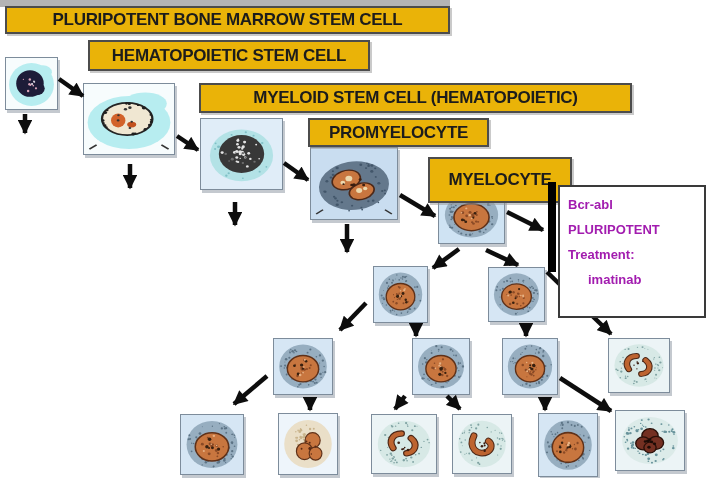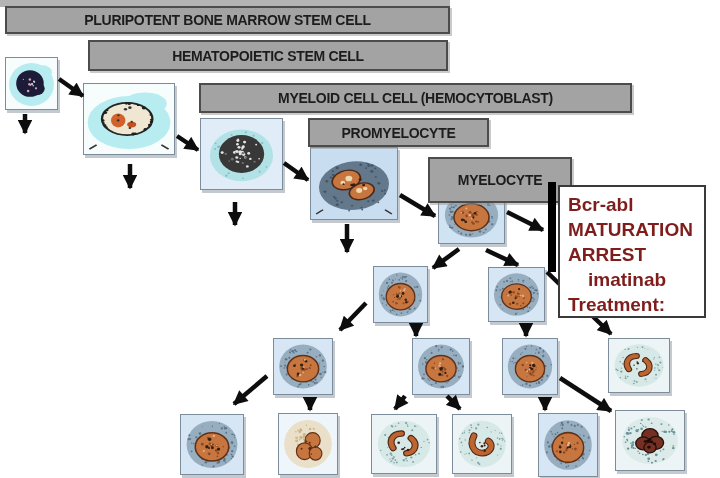--- a/index.html
+++ b/index.html
@@ -1,41 +1,41 @@
 <!DOCTYPE html>
 <html><head>
 <meta charset="utf-8">
 <style>
   html,body{margin:0;padding:0;background:#ffffff;}
   .canvas{position:relative;width:720px;height:478px;background:#ffffff;overflow:hidden;
           font-family:"Liberation Sans",sans-serif;}
   .top-strip{position:absolute;z-index:0;}
-  .label-box{position:absolute;z-index:4;background:#a3a3a3;border:2px solid #4c4c4c;
+  .label-box{position:absolute;z-index:4;background:#eab308;border:2px solid #4c4c4c;
              box-shadow:2px 2px 0 rgba(150,150,150,.5);display:flex;align-items:center;
-             justify-content:center;font-weight:bold;font-size:14px;letter-spacing:-0.3px;
+             justify-content:center;font-weight:bold;font-size:17px;letter-spacing:-0.3px;
              color:#1c1c1c;white-space:nowrap;box-sizing:border-box;}
   .cell-box{position:absolute;z-index:1;border:1.5px solid #7d8c9b;
             box-shadow:2px 3px 0 rgba(125,135,148,.45);box-sizing:border-box;}
   .cell-box svg{display:block;width:100%;height:100%;}
   #arrowsvg{position:absolute;left:0;top:0;width:720px;height:478px;z-index:3;pointer-events:none;}
   .arrest-bar{position:absolute;z-index:5;}
   .treatment-box{position:absolute;z-index:5;background:#ffffff;border:2px solid #3a3a3a;
                  box-sizing:border-box;padding:5px 0 0 8px;}
-  .tline{font-weight:bold;font-size:19px;line-height:25px;color:#7f1d1d;white-space:nowrap;}
+  .tline{font-weight:bold;font-size:13px;line-height:25px;color:#a21caf;white-space:nowrap;}
   .tline.indent{padding-left:20px;}
 </style>
 </head>
 <body>
 
 <div class="canvas">
   <div class="top-strip" style="left: 0px; top: 0px; width: 450px; height: 7px; background: rgb(180, 180, 180);"></div>
 
   <div class="label-box" style="left: 5px; top: 6px; width: 445px; height: 28px;">PLURIPOTENT BONE MARROW STEM CELL</div>
-  <div class="label-box" style="left: 88px; top: 40px; width: 360px; height: 31px;">HEMATOPOIETIC STEM CELL</div>
-  <div class="label-box" style="left: 199px; top: 83px; width: 433px; height: 30px;">MYELOID CELL CELL (HEMOCYTOBLAST)</div>
+  <div class="label-box" style="left: 88px; top: 40px; width: 282px; height: 31px;">HEMATOPOIETIC STEM CELL</div>
+  <div class="label-box" style="left: 199px; top: 83px; width: 433px; height: 30px;">MYELOID STEM CELL (HEMATOPOIETIC)</div>
   <div class="label-box" style="left: 308px; top: 118px; width: 181px; height: 29px;">PROMYELOCYTE</div>
   <div class="label-box" style="left: 428px; top: 157px; width: 144px; height: 46px;">MYELOCYTE</div>
 
   <div id="cells">
       <div class="cell-box" style="left: 5px; top: 57px; width: 53px; height: 53px; background: rgb(247, 252, 253);">
         <svg viewBox="0 0 100 100" preserveAspectRatio="none">
           <ellipse cx="50" cy="52" rx="44" ry="42" fill="#b7edf0"></ellipse>
           <ellipse cx="72" cy="28" rx="18" ry="14" fill="#b7edf0"></ellipse>
           <ellipse cx="47" cy="50" rx="27" ry="26" fill="#1d1c38"></ellipse>
           <ellipse cx="60" cy="60" rx="16" ry="13" fill="#1d1c38"></ellipse>
@@ -1077,18 +1077,17 @@
       <line x1="405" y1="396" x2="395" y2="409" stroke="#0d0d0d" stroke-width="4.5" marker-end="url(#ah)"></line>
       <line x1="447" y1="396" x2="460" y2="409" stroke="#0d0d0d" stroke-width="4.5" marker-end="url(#ah)"></line>
       <line x1="545" y1="397" x2="545" y2="410" stroke="#0d0d0d" stroke-width="4.5" marker-end="url(#ah)"></line>
       <line x1="560" y1="378" x2="611" y2="411" stroke="#0d0d0d" stroke-width="4.5" marker-end="url(#ah)"></line>
     </svg>
 
   <div class="arrest-bar" style="left: 548px; top: 182px; width: 8px; height: 90px; background: rgb(0, 0, 0);"></div>
 
   <div class="treatment-box" style="left: 558px; top: 185px; width: 148px; height: 133px;">
     <div class="tline">Bcr-abl</div>
-    <div class="tline">MATURATION</div>
-    <div class="tline">ARREST</div>
+    <div class="tline">PLURIPOTENT</div>
+    <div class="tline">Treatment:</div>
     <div class="tline indent">imatinab</div>
-    <div class="tline">Treatment:</div>
   </div>
 </div>
 
 </body></html>

